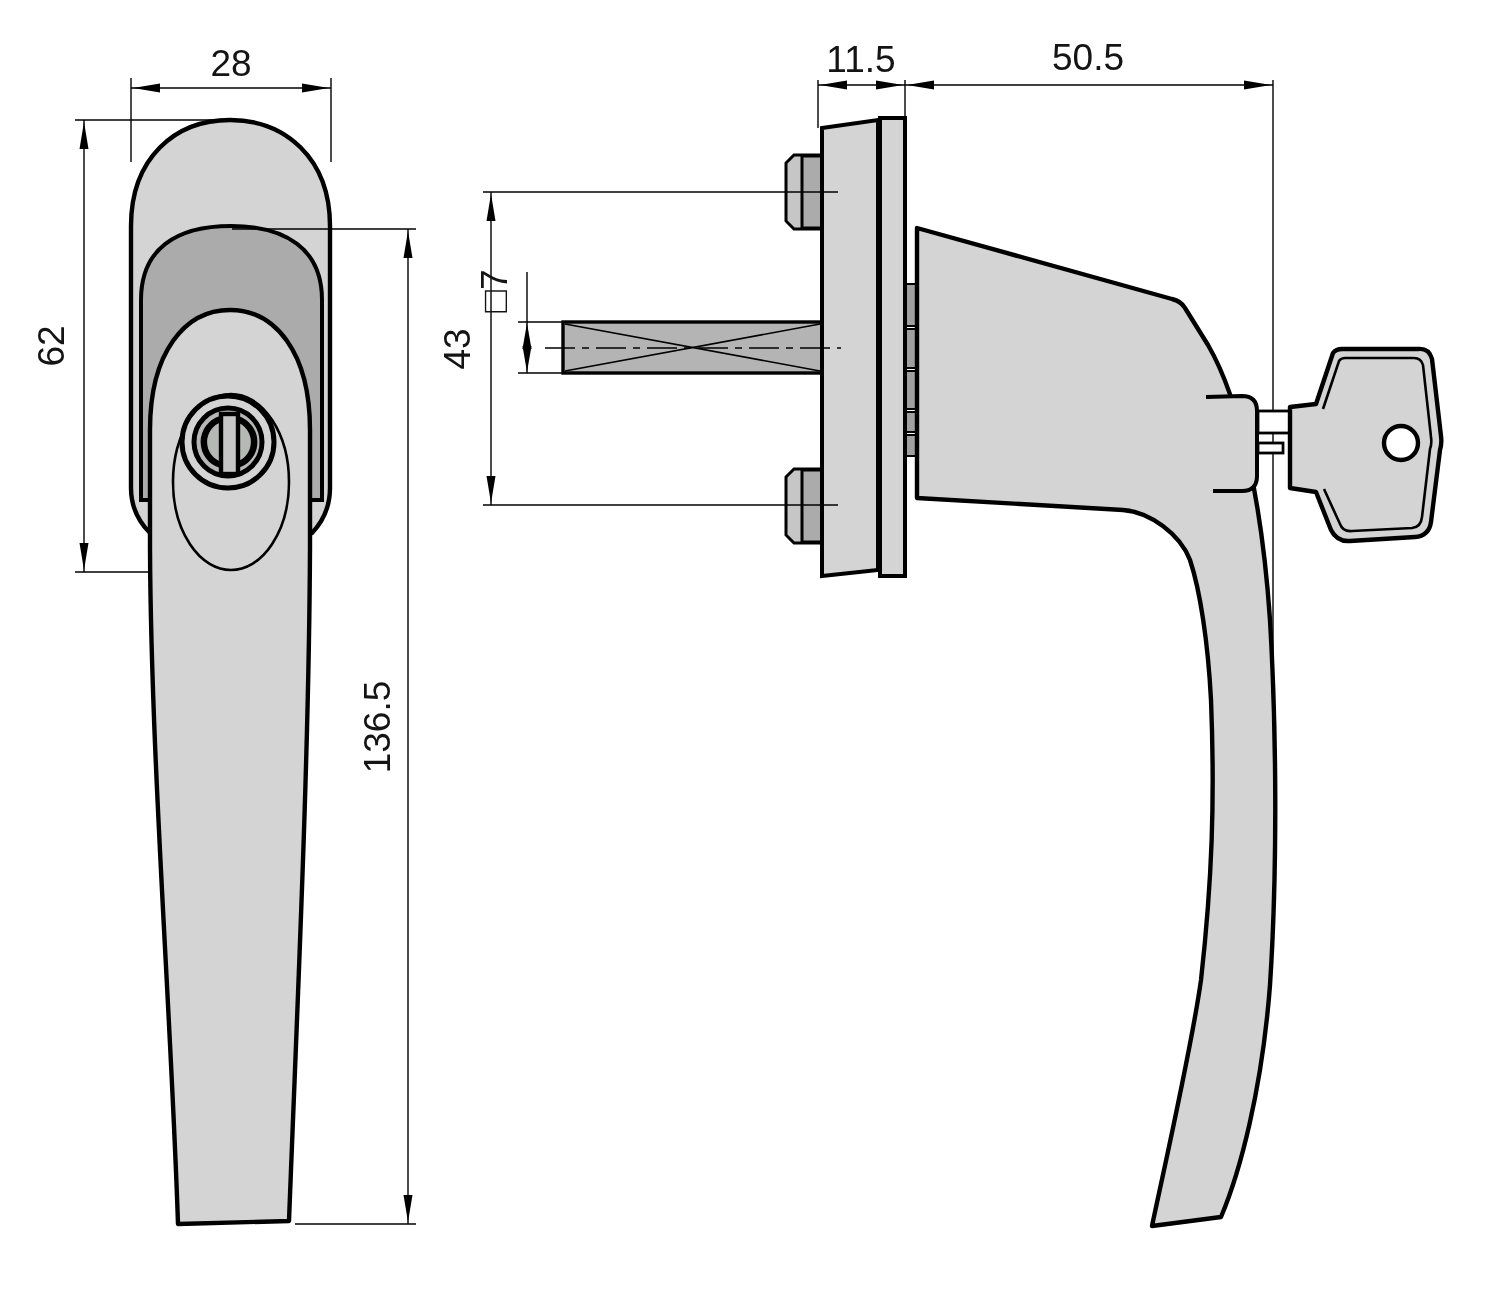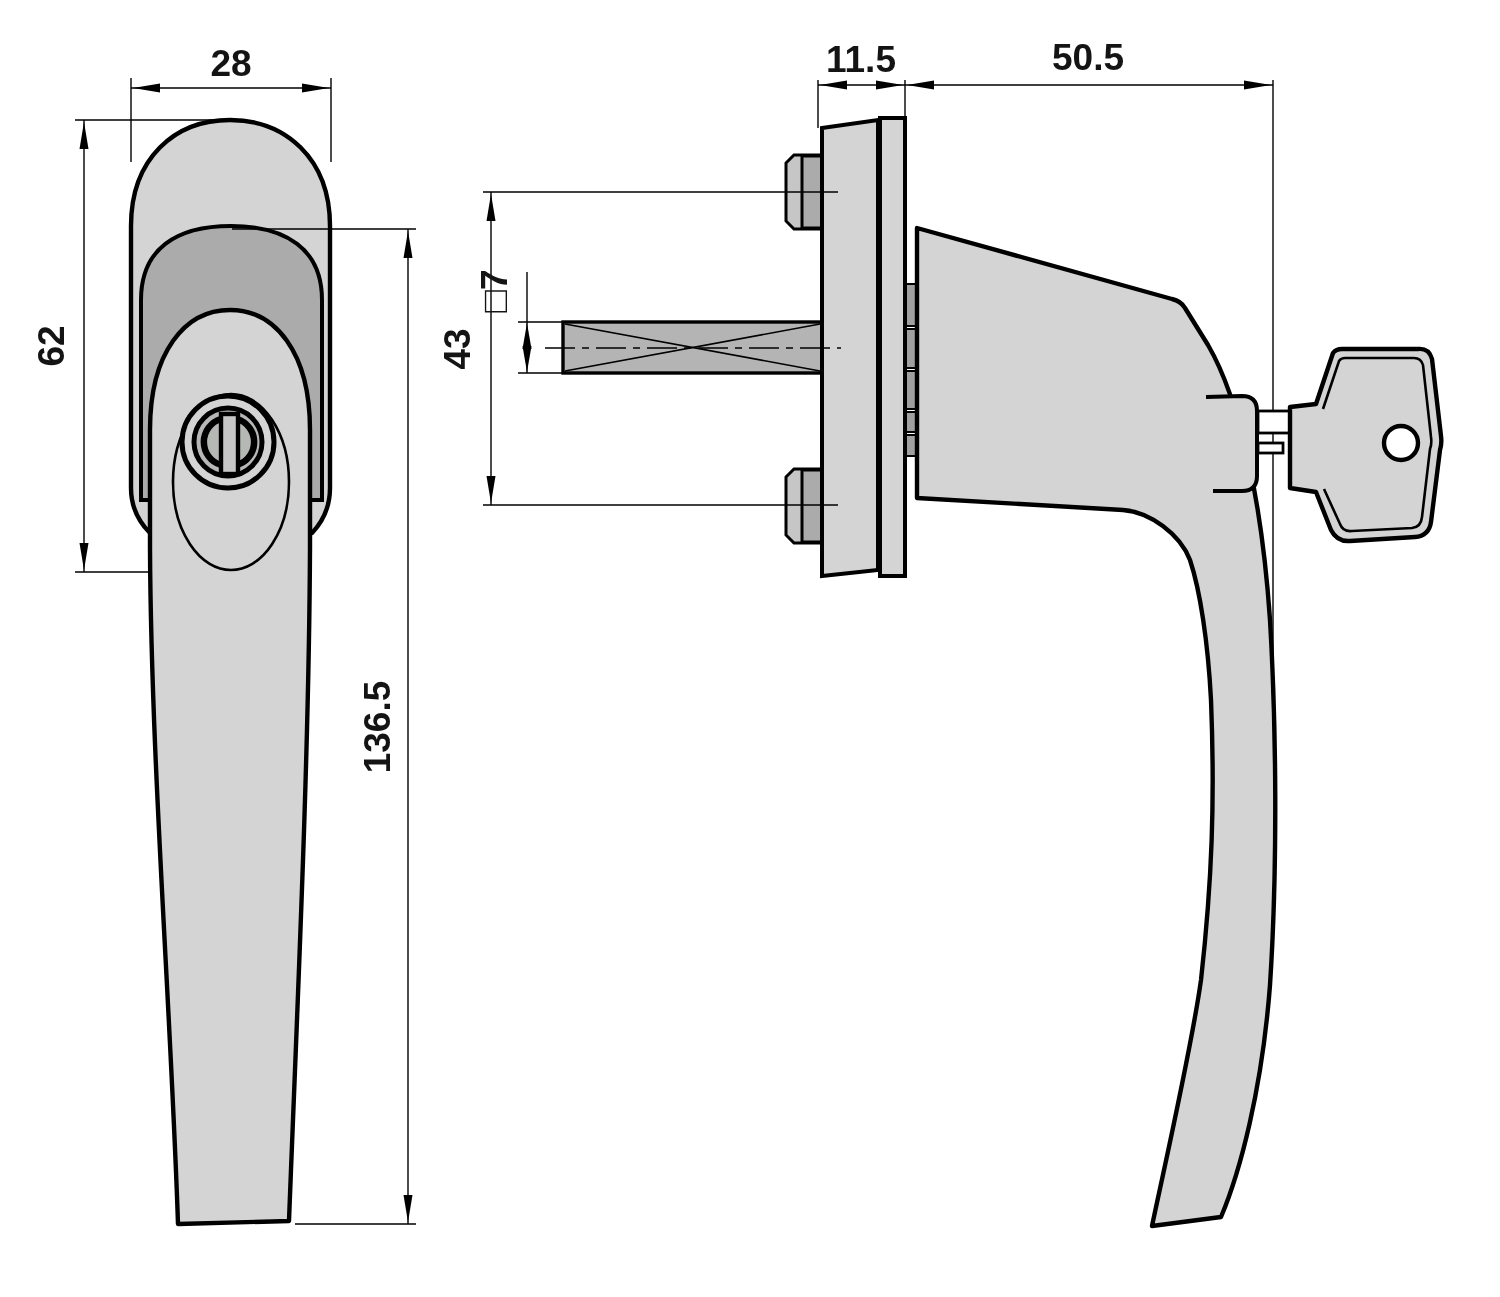--- a/index.html
+++ b/index.html
@@ -1,16 +1,16 @@
 <!DOCTYPE html>
 <html><head>
 <meta charset="utf-8">
 <style>
   html,body{margin:0;padding:0;background:#ffffff;}
-  .stage{width:1500px;height:1297px;background:#ffffff;position:relative;overflow:hidden;font-weight:bold;}
+  .stage{width:1500px;height:1297px;background:#ffffff;position:relative;overflow:hidden;}
   svg{display:block;}
   text{font-family:"Liberation Sans","DejaVu Sans",sans-serif;fill:#141414;}
   .dim-text{font-size:37px;letter-spacing:0px;}
   .thin{stroke:#000;stroke-width:1.4;fill:none;}
   .arrow{fill:#000;stroke:none;}
 </style>
 </head>
 <body>
 
 <div class="stage">

